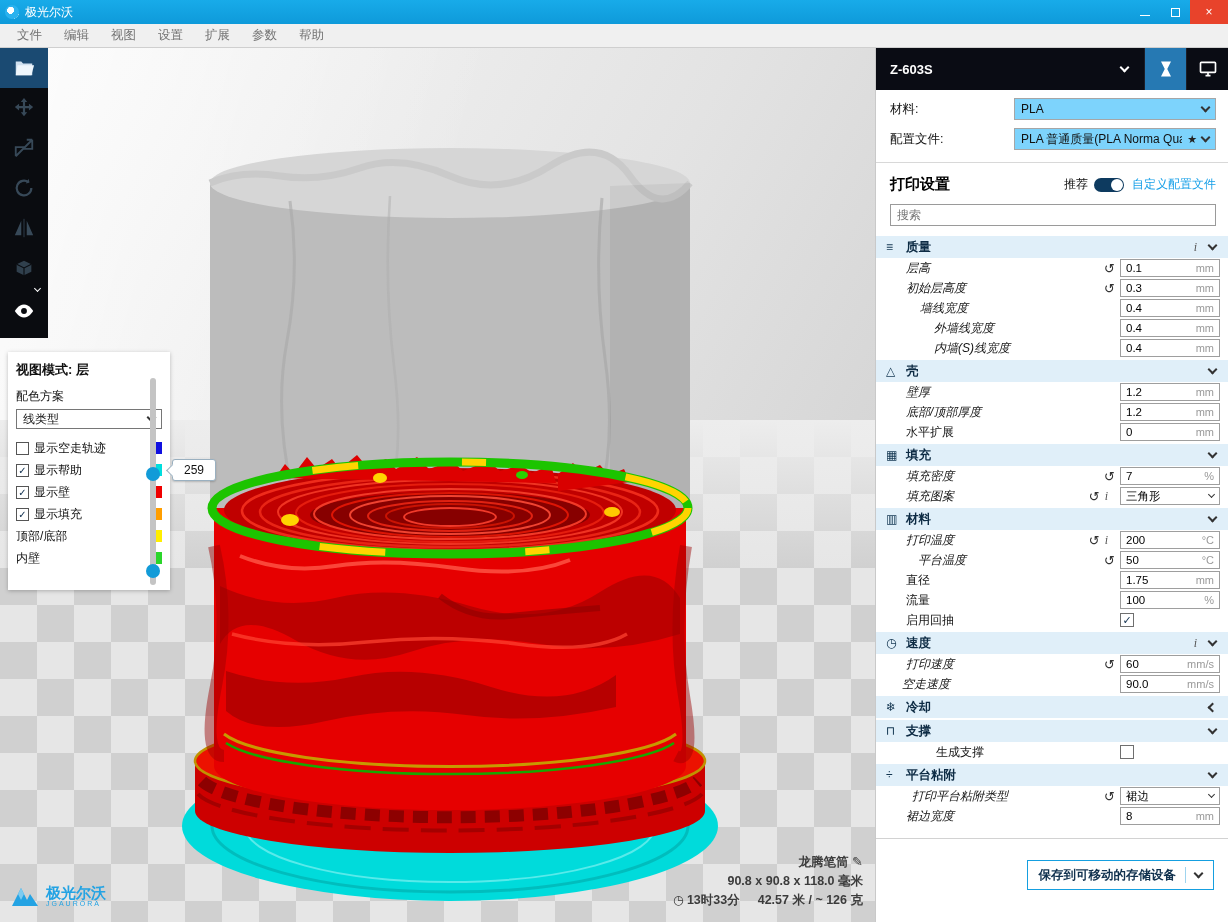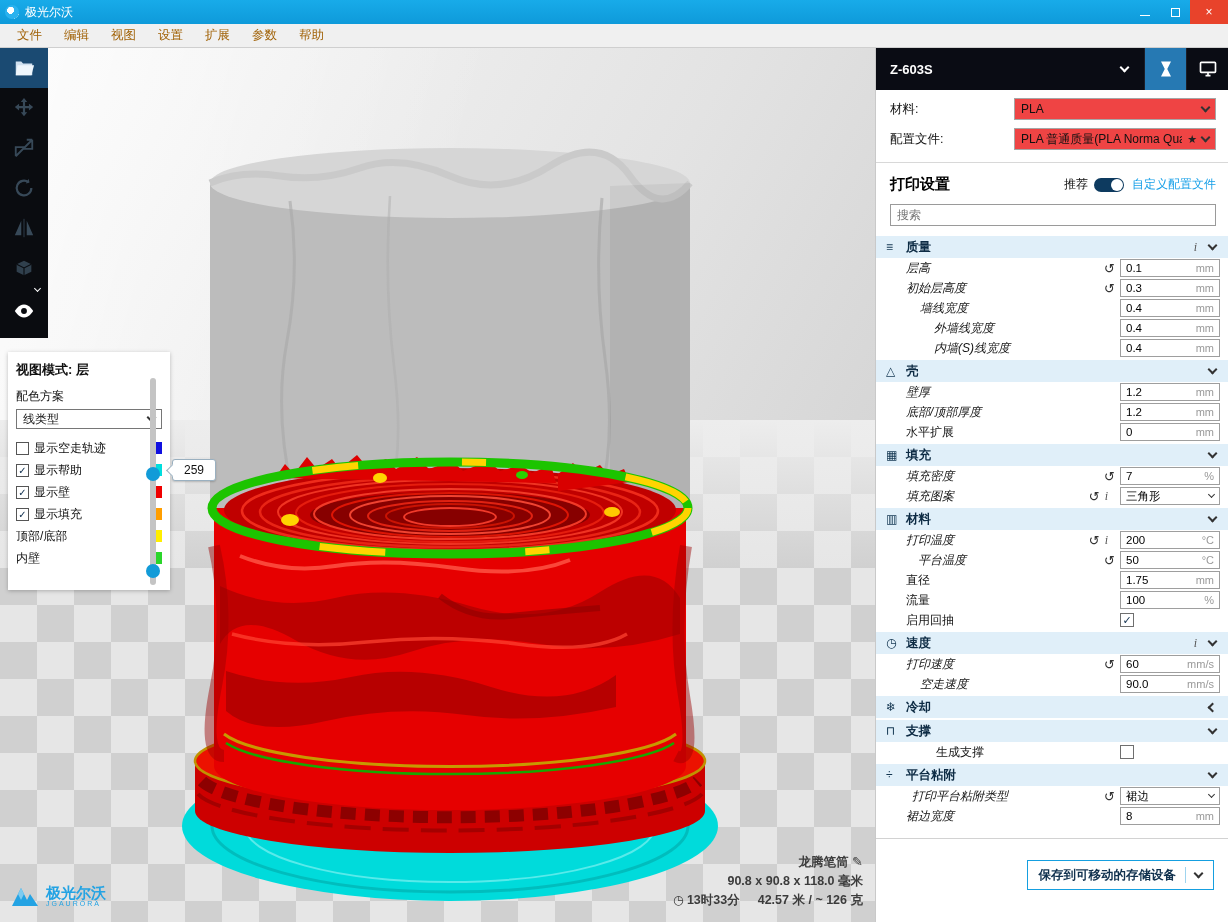--- a/index.html
+++ b/index.html
@@ -14,21 +14,21 @@
   .tb-title { font-size:12px; }
   .tb-spacer { flex:1; }
   .winbtn { width:30px; height:24px; display:flex; align-items:center; justify-content:center; font-size:12px; color:#fff; }
   .winbtn.close { width:38px; background:#e8432b; }
   .minglyph { width:10px; border-top:1px solid #fff; display:inline-block; margin-top:6px; }
   .maxglyph { width:9px; height:9px; border:1px solid #fff; display:inline-block; }
 
   
   .menubar { position:absolute; top:24px; left:0; width:1228px; height:24px; background:#f0f0f0;
     border-bottom:1px solid #cfcfcf; display:flex; align-items:center; padding-left:6px; z-index:50; }
-  .menu-item { padding:0 11px; font-size:12.5px; height:24px; line-height:23px; color:#a16207; }
+  .menu-item { padding:0 11px; font-size:12.5px; height:24px; line-height:23px; color:#737373; }
 
   
   .canvas { position:absolute; top:48px; left:0; width:875px; height:874px; overflow:hidden;
     background:linear-gradient(118deg,#f9f9f9,#e3e3e3 55%,#cccccc); }
   .floor { position:absolute; left:0; top:372px; width:100%; height:502px;
     background:repeating-conic-gradient(#e6e6e6 0% 25%, #d0d0d0 0% 50%); background-size:74px 74px; }
   .floor-fade { position:absolute; left:0; top:372px; width:100%; height:150px;
     background:linear-gradient(#ededed, rgba(237,237,237,0)); }
   .glow { position:absolute; inset:0; background:linear-gradient(105deg, rgba(255,255,255,.65), rgba(255,255,255,0) 45%); }
   .model { position:absolute; left:140px; top:78px; width:620px; height:840px; }
@@ -77,21 +77,21 @@
     border-left:1px solid #c9c9c9; display:flex; flex-direction:column; z-index:30; }
   .printer-bar { height:42px; flex:none; background:#0a0c14; display:flex; align-items:center; }
   .printer-name { flex:1; color:#fff; font-size:13px; font-weight:bold; padding-left:14px; }
   .printer-bar .chev { margin-right:16px; }
   .pb-tab { width:42px; height:42px; display:flex; align-items:center; justify-content:center; border-left:1px solid #1c1e28; }
   .pb-tab.active { background:#2679b3; }
   .pb-tab svg { width:20px; height:20px; }
 
   .cfg { padding:8px 12px 0 14px; display:flex; align-items:center; }
   .cfg-label { width:124px; font-size:12.5px; }
-  .selbox { flex:1; height:22px; border:1px solid #a6a6a6; background:#ef4444; display:flex; align-items:center; padding:0 6px; gap:5px; min-width:0; }
+  .selbox { flex:1; height:22px; border:1px solid #a6a6a6; background:#7dd3fc; display:flex; align-items:center; padding:0 6px; gap:5px; min-width:0; }
   .selbox .txt { flex:1; font-size:12px; white-space:nowrap; overflow:hidden; }
   .star { font-size:11px; color:#222; flex:none; }
 
   .hr { height:1px; background:#d8d8d8; margin-top:12px; }
   .ps-row { display:flex; align-items:center; padding:12px 12px 10px 14px; }
   .ps-title { flex:1; font-size:15px; font-weight:bold; color:#000; }
   .rec { font-size:12px; margin-right:6px; }
   .toggle { width:30px; height:14px; border-radius:7px; background:#0d3a5f; position:relative; flex:none; }
   .toggle::after { content:""; position:absolute; right:1px; top:1px; width:12px; height:12px; border-radius:50%; background:#fff; }
   .cust-link { color:#18a0e8; font-size:12px; margin-left:8px; white-space:nowrap; }
@@ -562,21 +562,21 @@
       </div>
       <div class="srow" style="padding-left: 30px;">
         <span class="srow-label it">打印速度</span>
         <span class="sp"></span>
         <span class="revert">↺</span>
         <div class="ibox">
           <span class="ival">60</span>
           <span class="iunit">mm/s</span>
         </div>
       </div>
-      <div class="srow" style="padding-left: 44px;">
+      <div class="srow" style="padding-left: 26px;">
         <span class="srow-label it">空走速度</span>
         <span class="sp"></span>
         <div class="ibox">
           <span class="ival">90.0</span>
           <span class="iunit">mm/s</span>
         </div>
       </div>
       <div class="cat-row">
         <span class="cat-icon">❄</span>
         <span class="cat-label">冷却</span>

